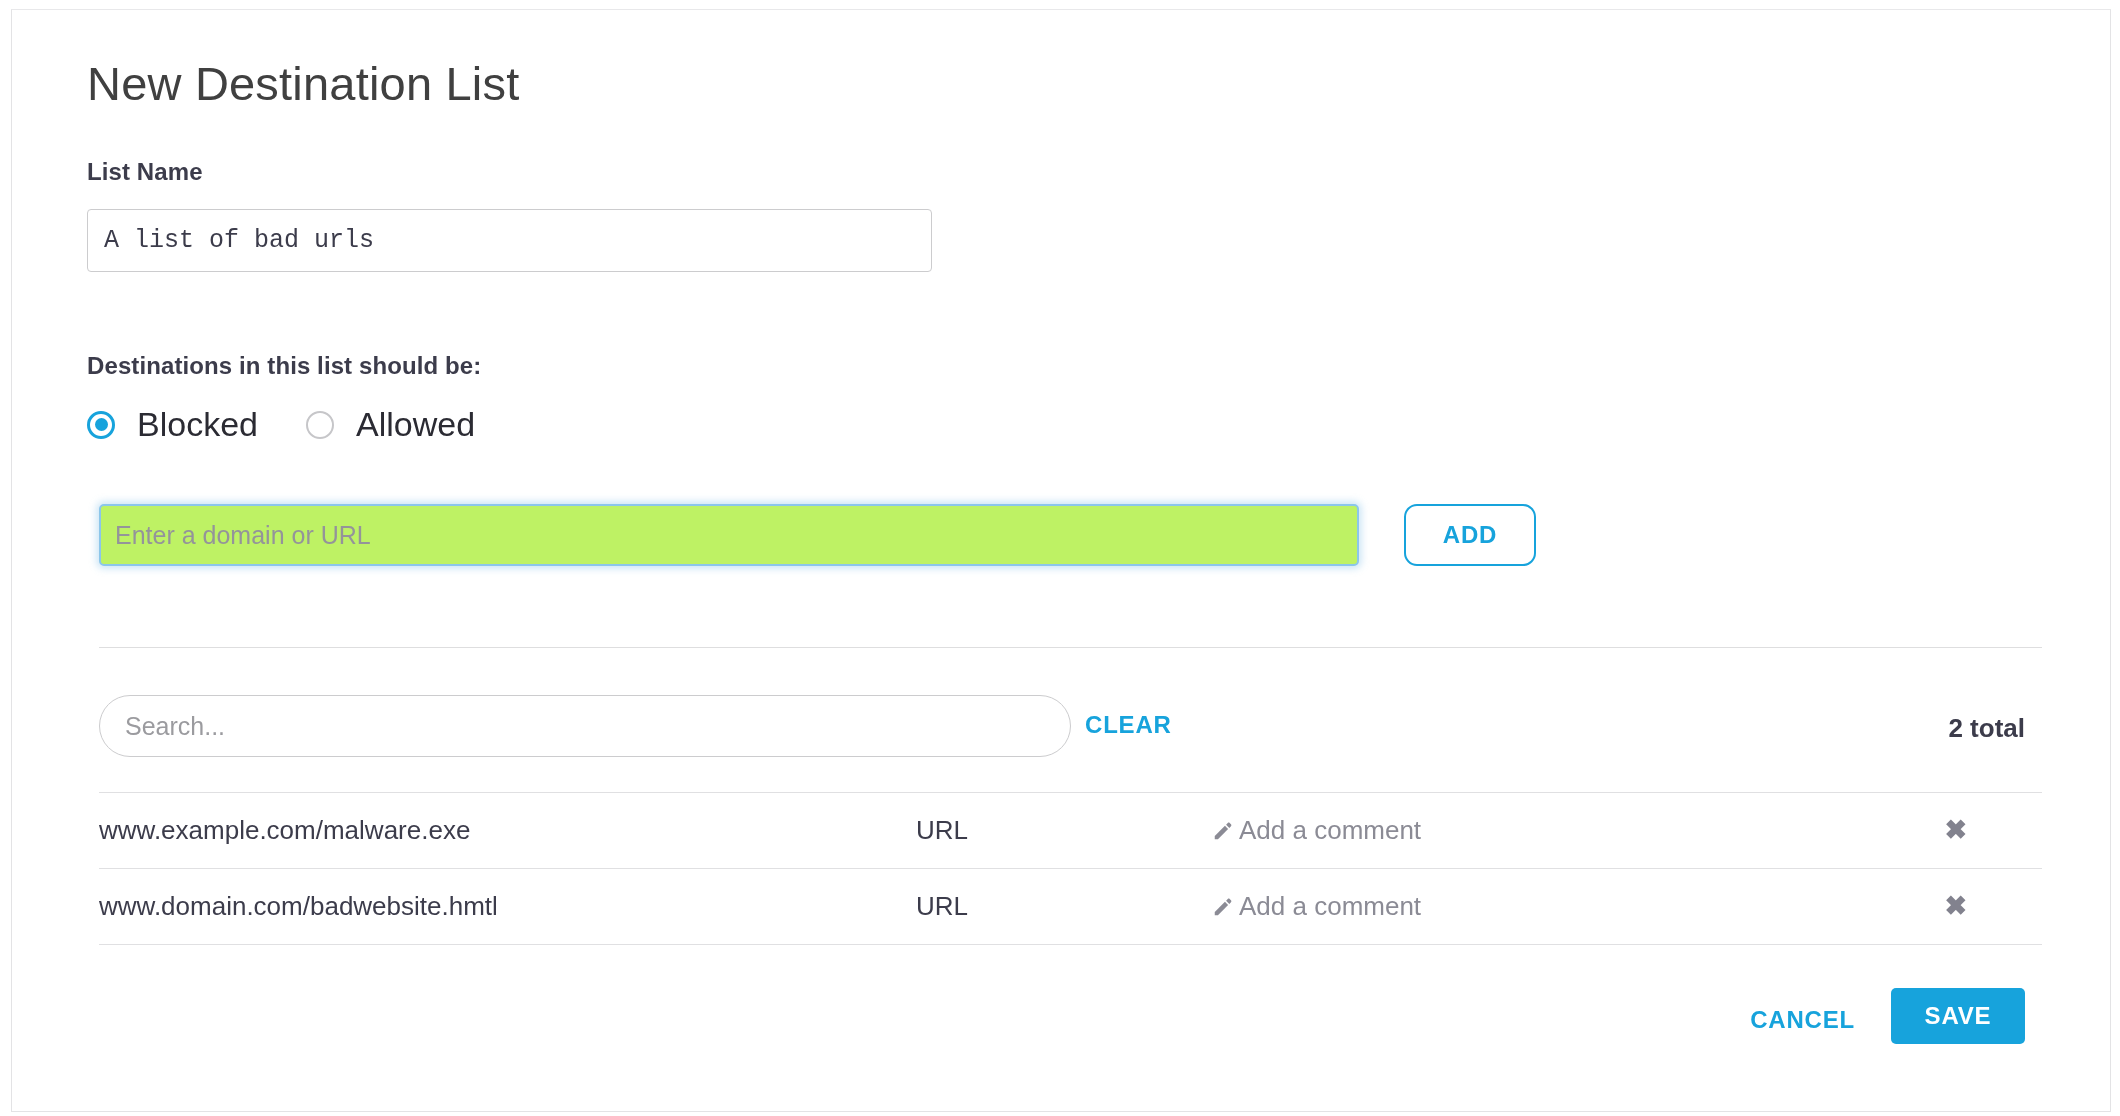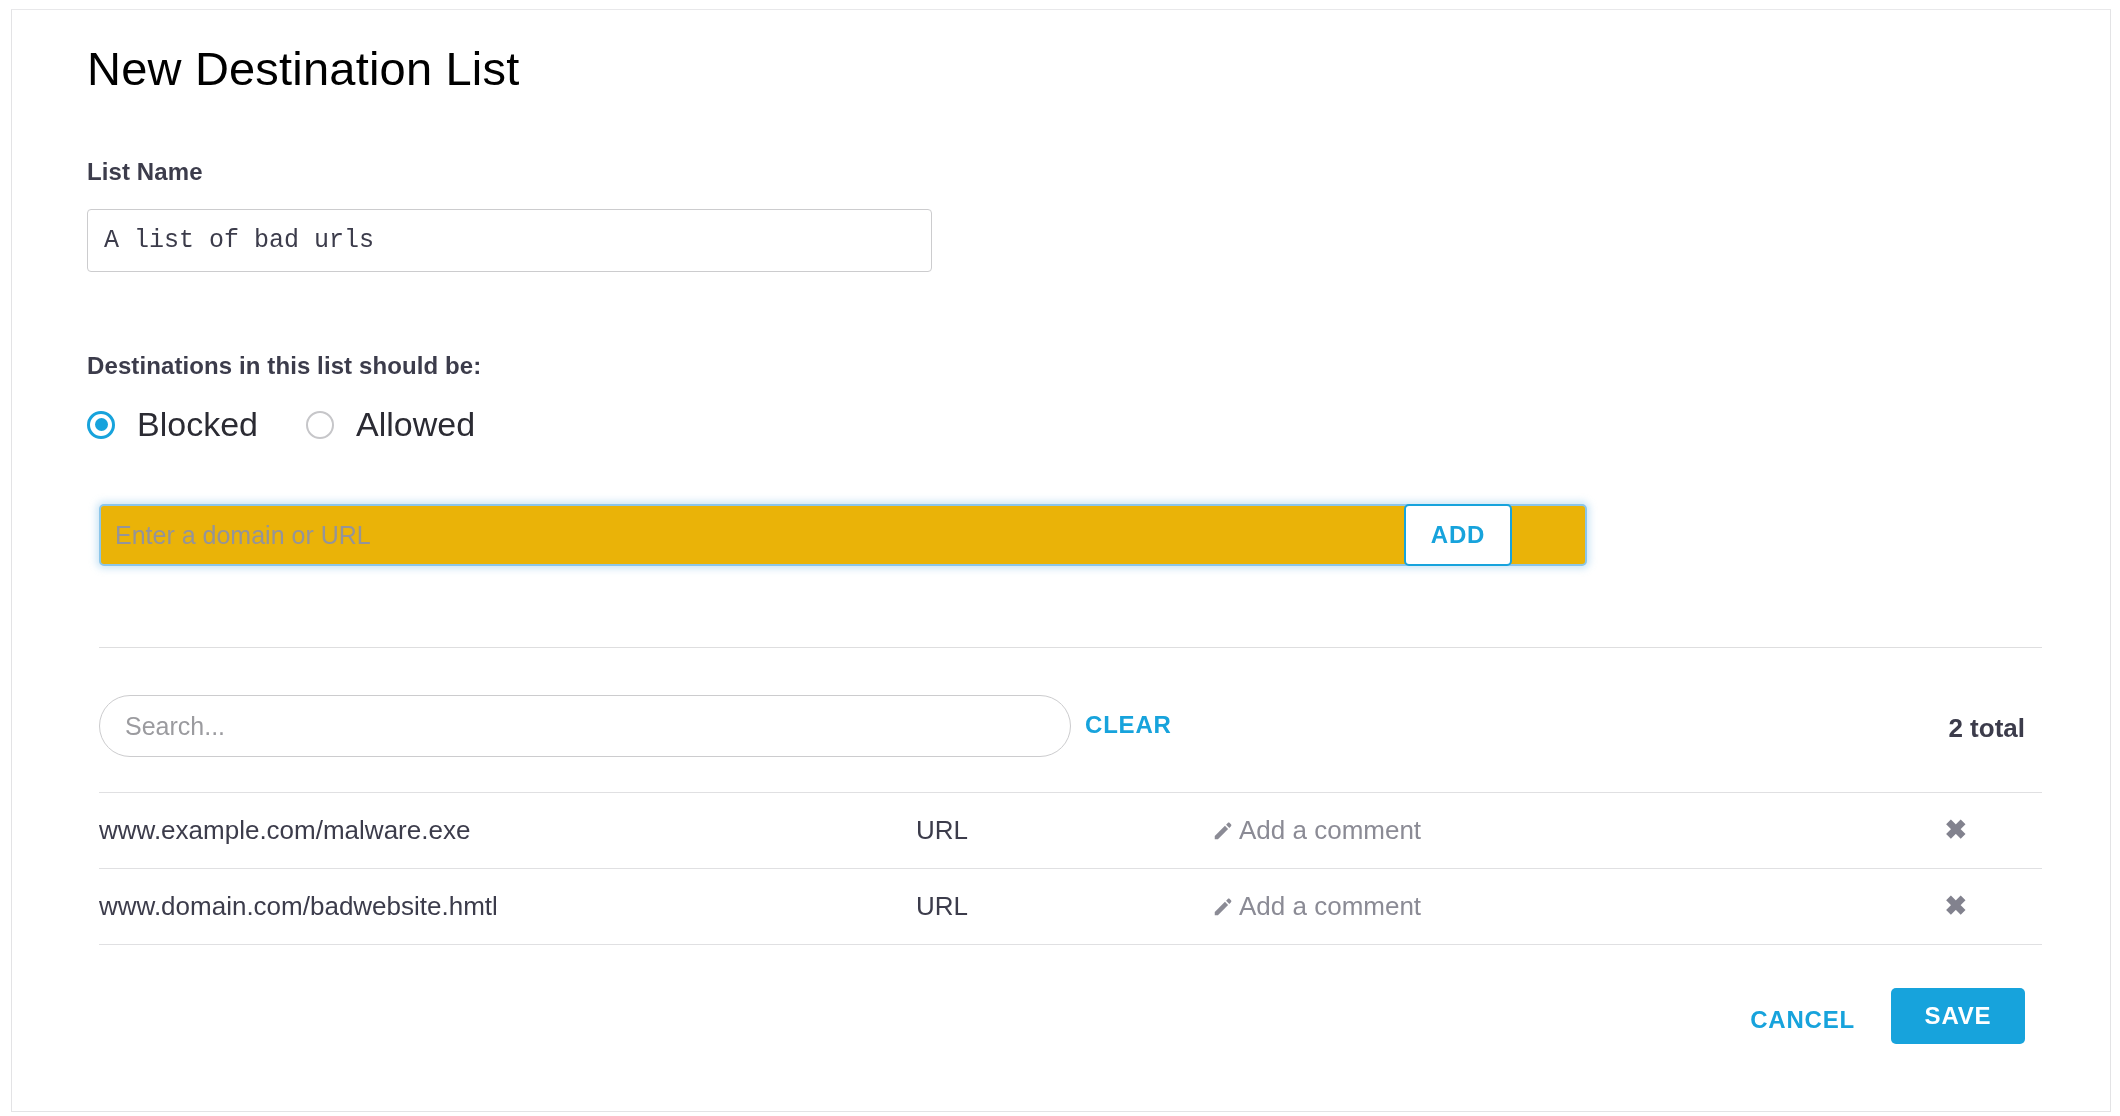--- a/index.html
+++ b/index.html
@@ -24,25 +24,25 @@
     height: 1103px;
     background: #ffffff;
     border: 1px solid #e3e3e5;
     border-top: 1px solid #e8e8ea;
   }
 
   
   .page-title {
     position: absolute;
     left: 75px;
-    top: 31px;
+    top: 46px;
     font-size: 47px;
     font-weight: 300;
     letter-spacing: 0.2px;
-    color: #000000;
+    color: #404040;
     white-space: nowrap;
   }
 
   
   .field-label {
     position: absolute;
     font-size: 24px;
     font-weight: bold;
     color: #3c3c4b;
     letter-spacing: 0.1px;
@@ -109,42 +109,42 @@
     white-space: nowrap;
     cursor: pointer;
   }
   .radio-gap { width: 48px; flex: none; }
 
   
   .domain-input {
     position: absolute;
     left: 87px;
     top: 494px;
-    width: 1488px;
+    width: 1260px;
     height: 62px;
     border: 2px solid #8cc6ea;
     border-radius: 5px;
-    background: #eab308;
+    background: #bef264;
     font-size: 25px;
     color: #3c3c4b;
     padding: 12px 14px;
     font-family: "Liberation Sans", sans-serif;
     outline: none;
     box-shadow: 0 0 7px 3px rgba(120,185,230,0.35);
   }
   .domain-input::placeholder { color: #94949a; }
 
   .add-button {
     position: absolute;
     left: 1392px;
     top: 494px;
-    width: 108px;
+    width: 132px;
     height: 62px;
     border: 2px solid #17a3dc;
-    border-radius: 5px;
+    border-radius: 13px;
     background: #ffffff;
     color: #17a3dc;
     font-size: 24px;
     font-weight: bold;
     letter-spacing: 0.8px;
     font-family: "Liberation Sans", sans-serif;
     cursor: pointer;
   }
 
   

